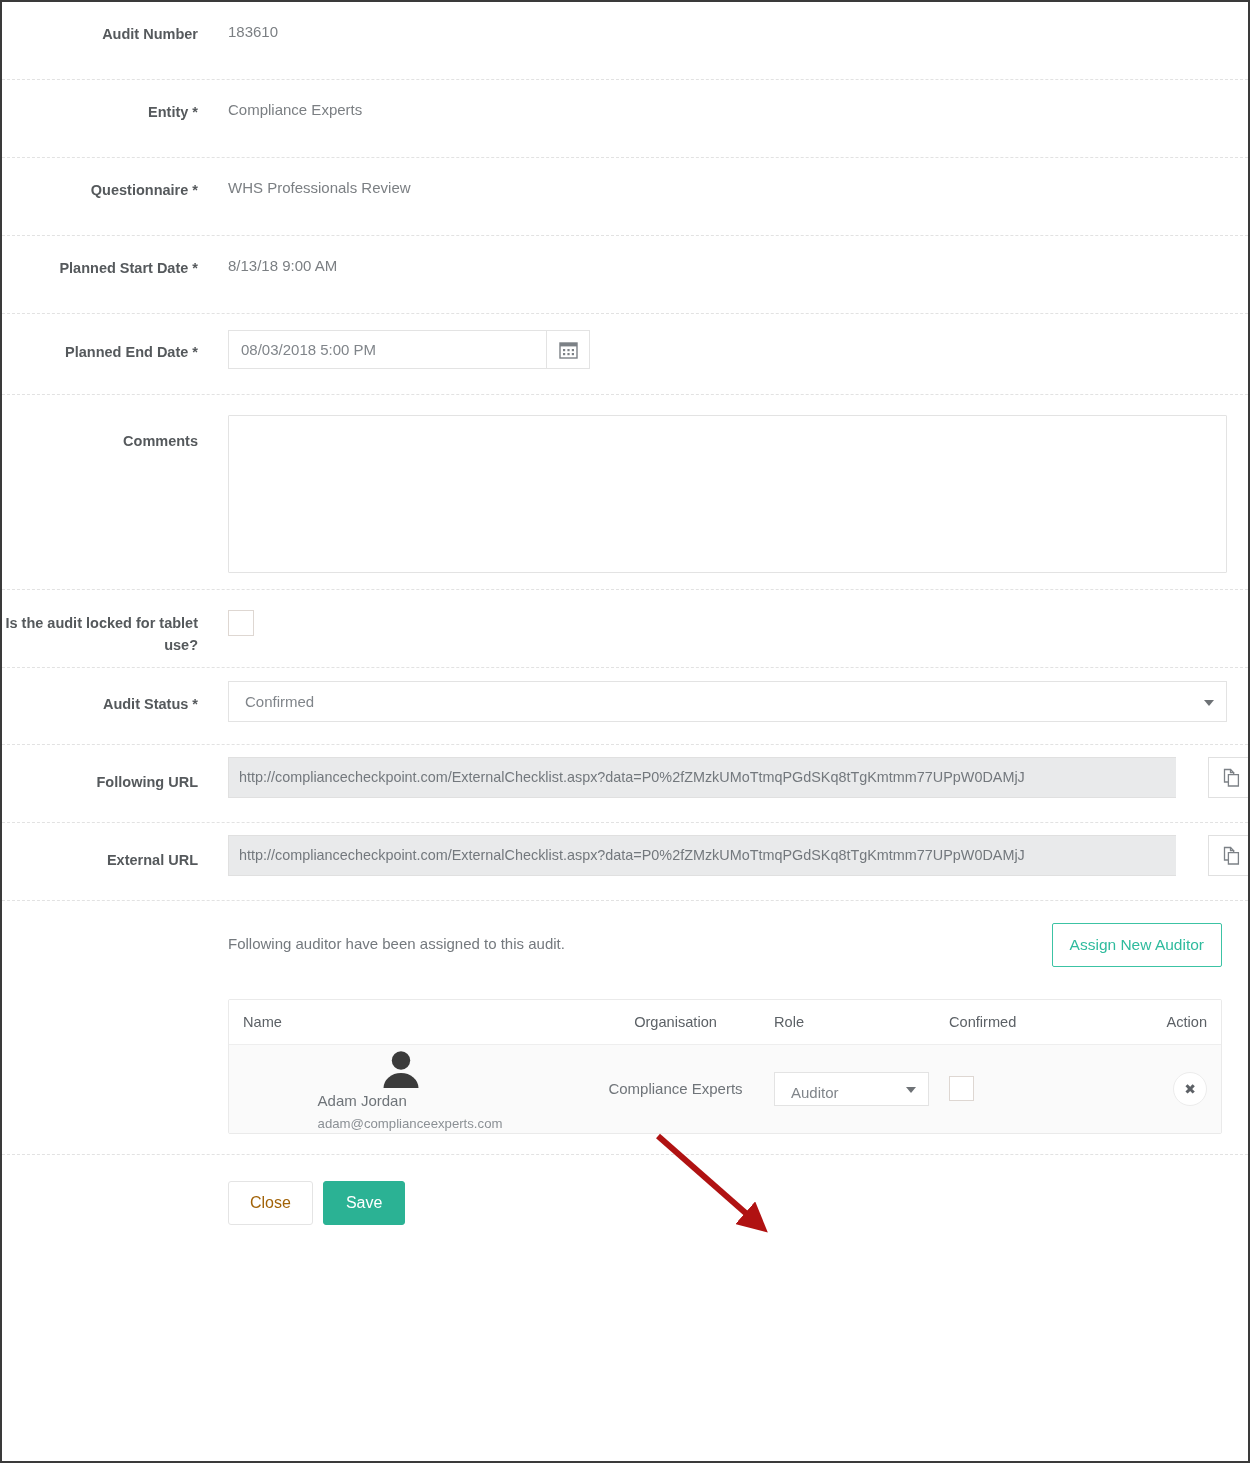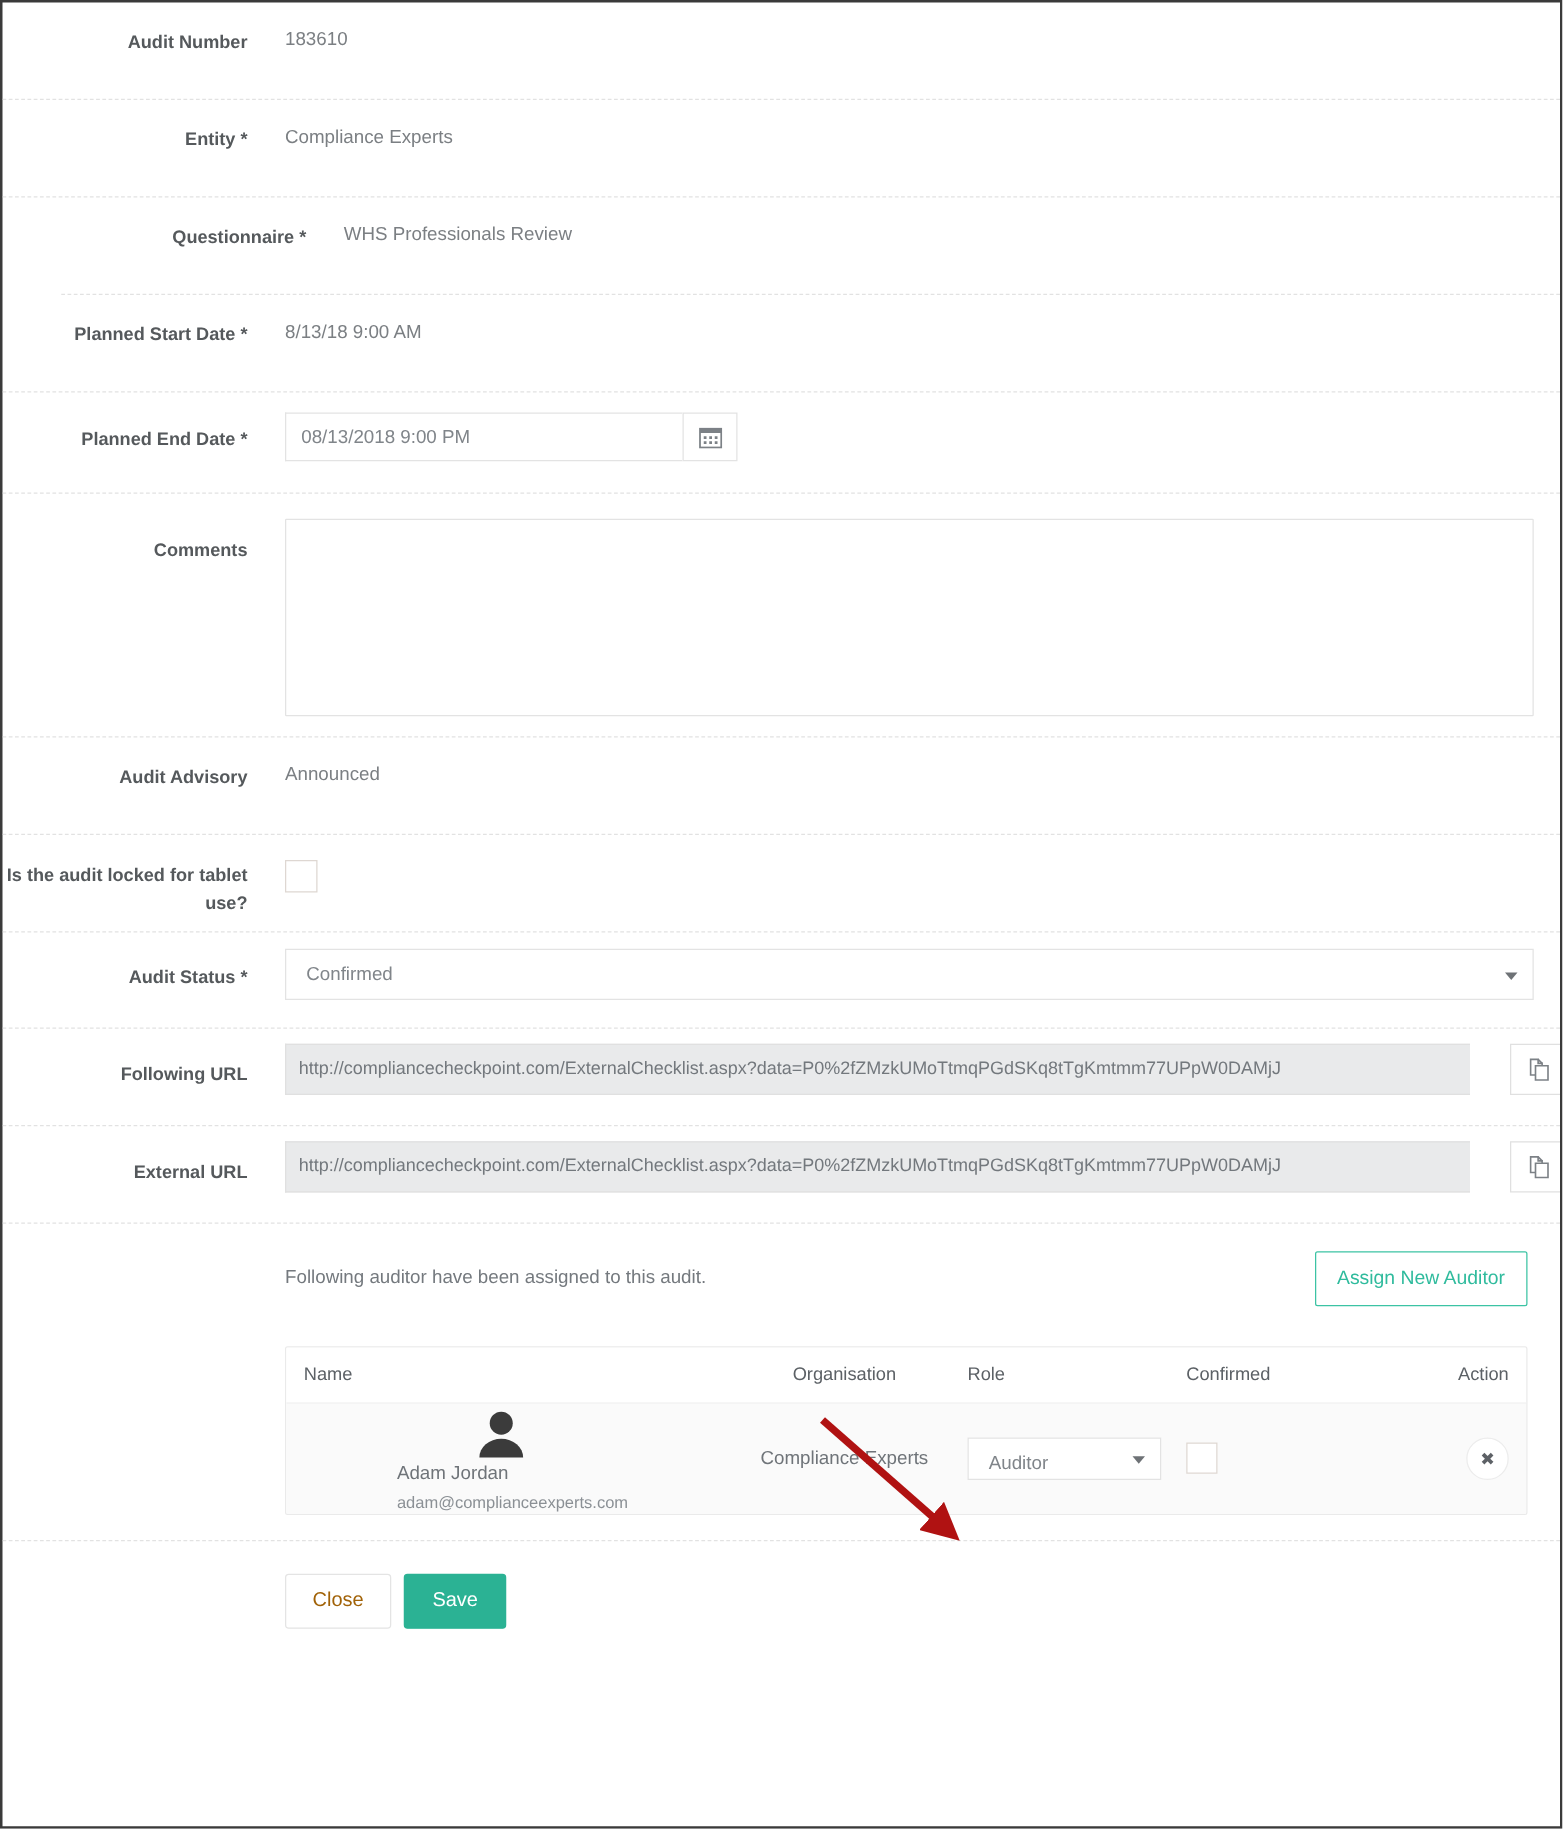--- a/index.html
+++ b/index.html
@@ -47,21 +47,21 @@
 
   
   .r-audit  {height:78px;}
   .r-audit .lbl{padding-top:22px;}
   .r-audit .val{padding-top:21px;}
 
   .r-entity {height:78px;}
   .r-entity .lbl{padding-top:22px;}
   .r-entity .val{padding-top:21px;}
 
-  .r-quest  {height:78px;margin-left:47px;}
+  .r-quest  {height:78px;}
   .r-quest .lbl{padding-top:22px;}
   .r-quest .val{padding-top:21px;}
 
   .r-start  {height:78px;}
   .r-start .lbl{padding-top:22px;}
   .r-start .val{padding-top:21px;}
 
   .r-end    {height:81px;}
   .r-end .lbl{padding-top:28px;}
   .r-end .val{padding-top:16px;}
@@ -329,21 +329,21 @@
 
   <div class="row r-start">
     <div class="lbl">Planned Start Date *</div>
     <div class="val">8/13/18 9:00 AM</div>
   </div>
 
   <div class="row r-end">
     <div class="lbl">Planned End Date *</div>
     <div class="val">
       <div class="date-wrap">
-        <div class="date-input">08/13/2018 9:00 PM</div>
+        <div class="date-input">08/03/2018 5:00 PM</div>
         <div class="date-btn">
           <svg class="cal-svg" width="19" height="19" viewBox="0 0 19 19">
             <rect x="1" y="3" width="17" height="15" fill="none" stroke="#7c8186" stroke-width="1.4"></rect>
             <rect x="1" y="3" width="17" height="3.4" fill="#7c8186"></rect>
             <rect x="4" y="9" width="2.2" height="2.2" fill="#7c8186"></rect>
             <rect x="8.4" y="9" width="2.2" height="2.2" fill="#7c8186"></rect>
             <rect x="12.8" y="9" width="2.2" height="2.2" fill="#7c8186"></rect>
             <rect x="4" y="13" width="2.2" height="2.2" fill="#7c8186"></rect>
             <rect x="8.4" y="13" width="2.2" height="2.2" fill="#7c8186"></rect>
             <rect x="12.8" y="13" width="2.2" height="2.2" fill="#7c8186"></rect>
@@ -353,24 +353,20 @@
     </div>
   </div>
 
   <div class="row r-comments">
     <div class="lbl">Comments</div>
     <div class="val">
       <div class="comments-box"></div>
     </div>
   </div>
 
-  <div class="row r-adv">
-    <div class="lbl">Audit Advisory</div>
-    <div class="val">Announced</div>
-  </div>
 
 
   <div class="row r-lock">
     <div class="lbl">Is the audit locked for tablet use?</div>
     <div class="val">
       <span class="cbx"></span>
     </div>
   </div>
 
   <div class="row r-status">

